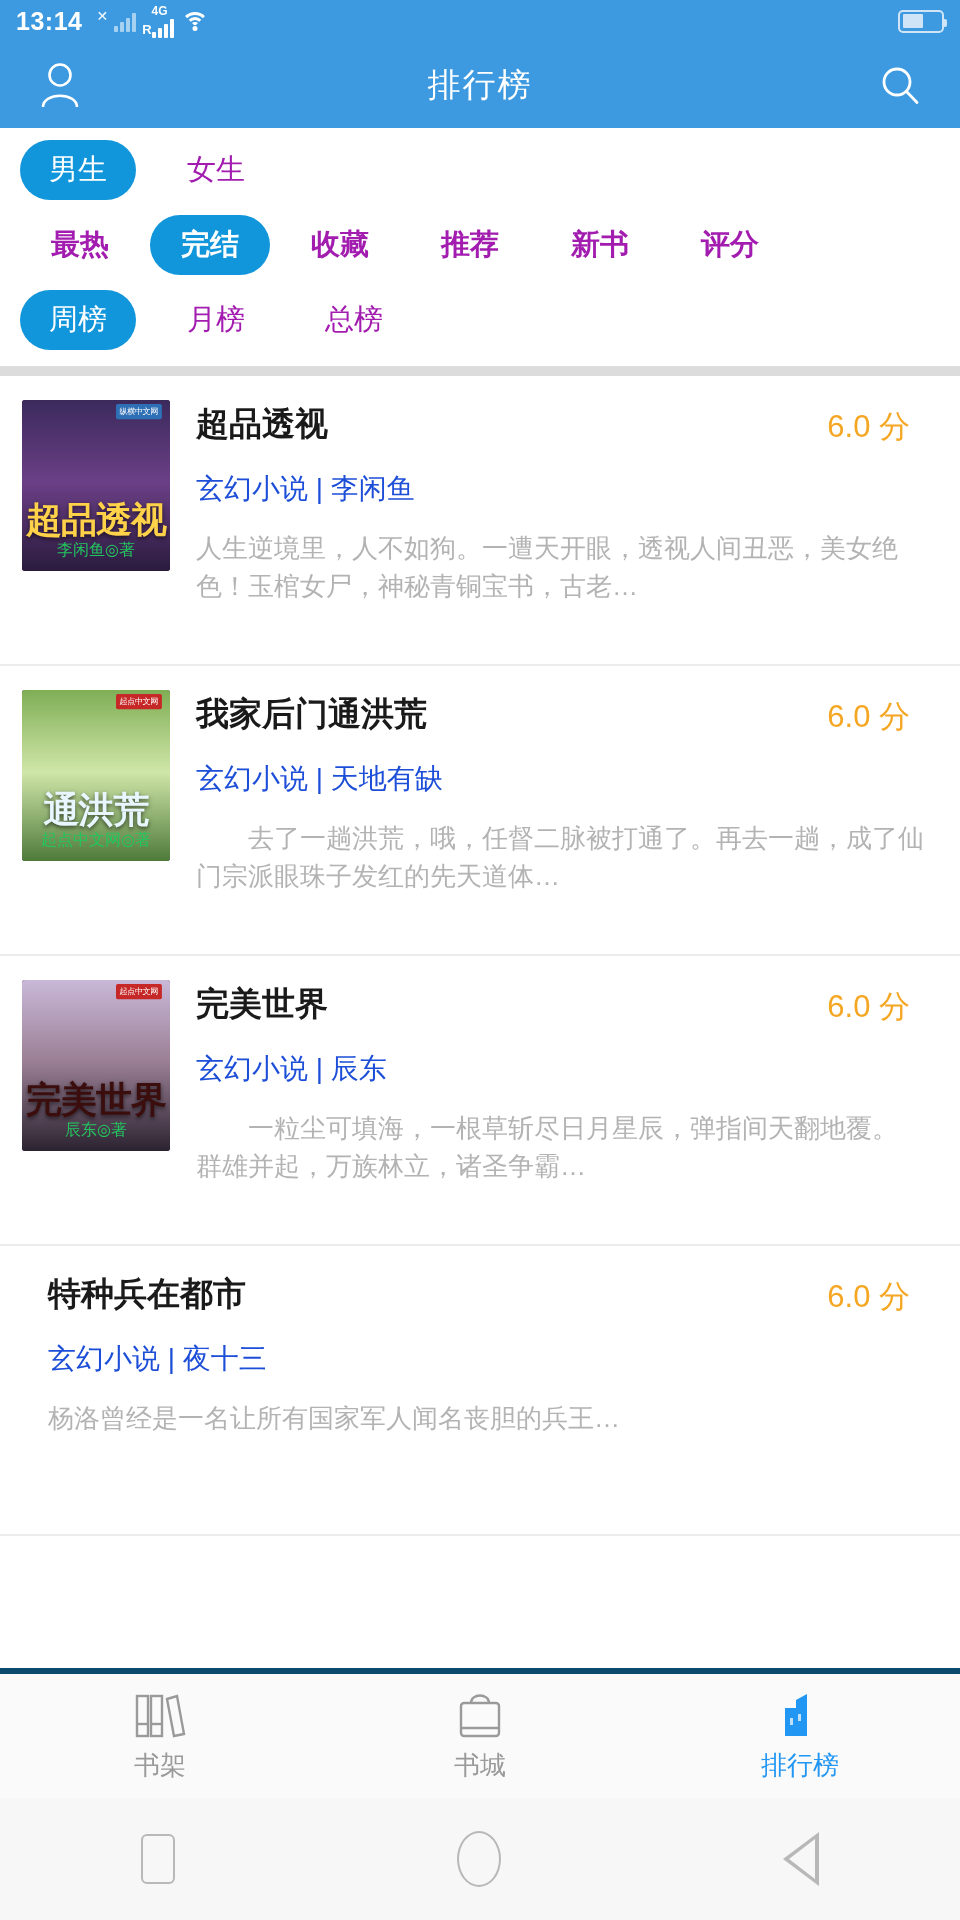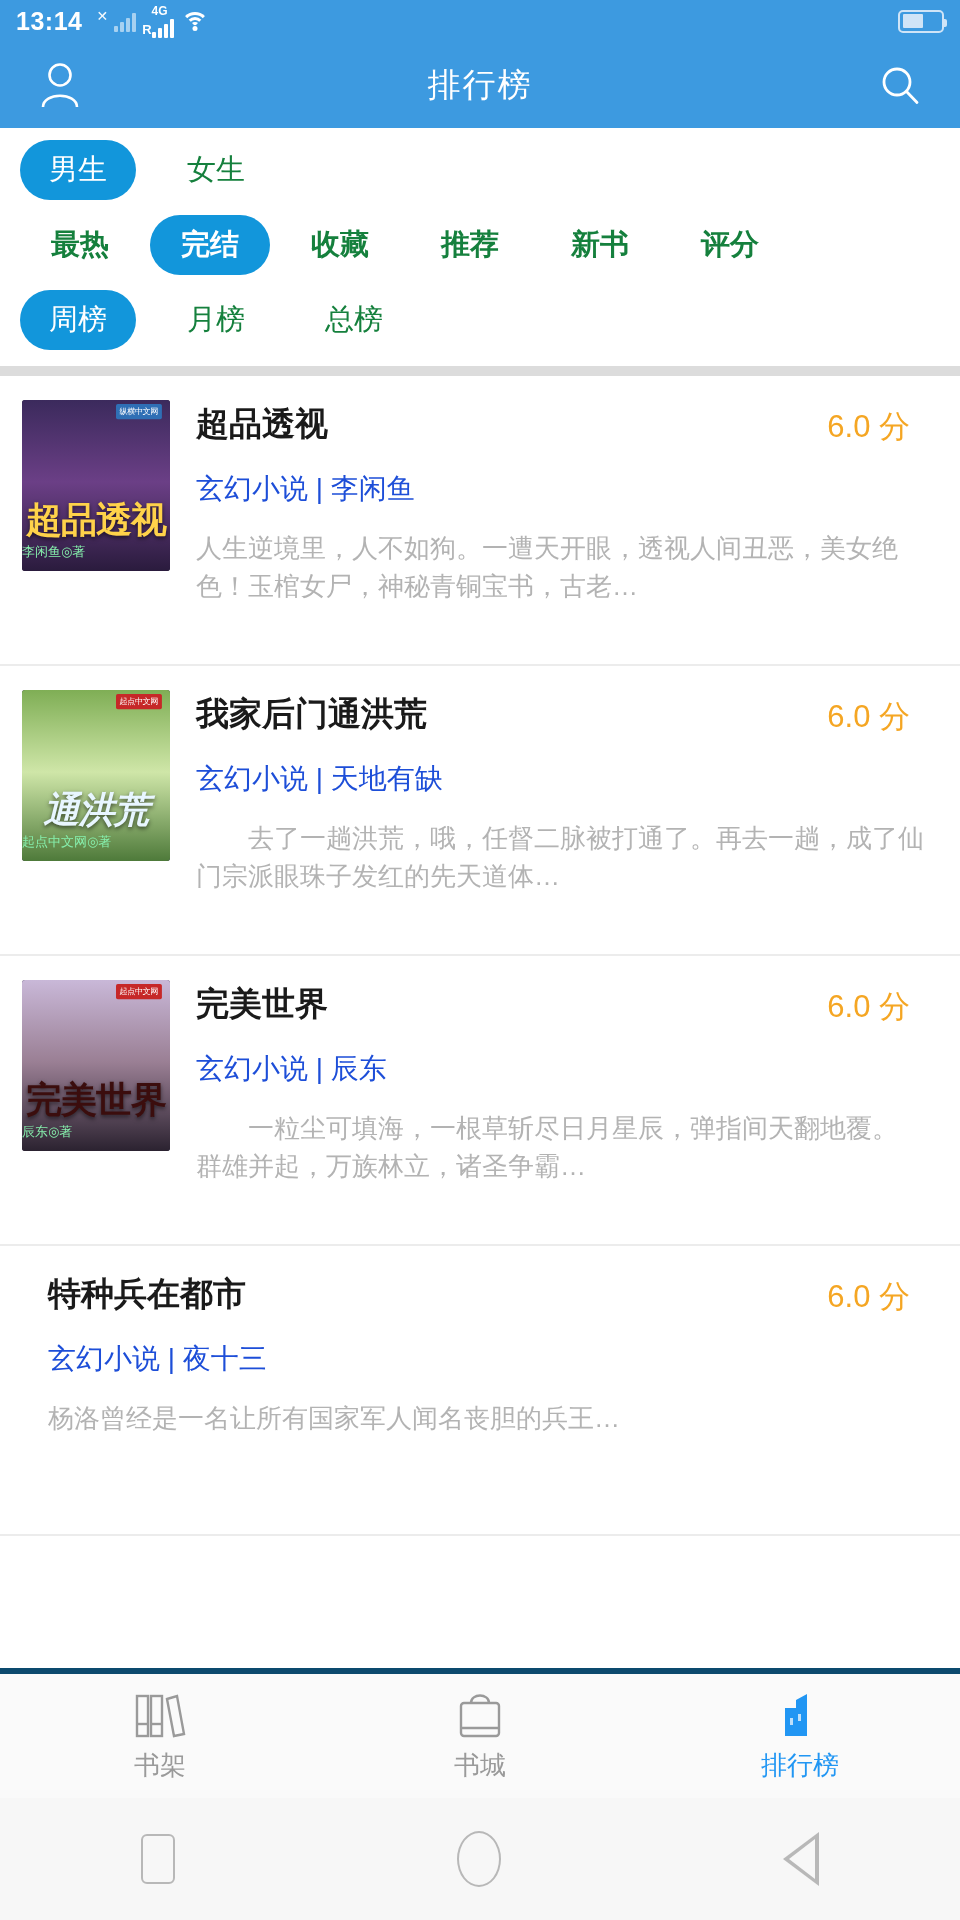--- a/index.html
+++ b/index.html
@@ -63,21 +63,21 @@
     font-size:33px; letter-spacing:2px; pointer-events:none;
   }
   .ico-btn { width:56px; height:56px; display:flex; align-items:center; justify-content:center; z-index:2; }
   .spacer { flex:1; }
 
   
   .filters { background:#fff; padding:6px 0 10px 0; flex:0 0 auto; }
   .frow { display:flex; align-items:center; height:72px; padding-left:20px; }
   .frow.r2 { height:78px;font-weight:bold; }
   .pill {
-    font-size:29px; color:#15803d; border-radius:36px;
+    font-size:29px; color:#a21caf; border-radius:36px;
     display:flex; align-items:center; justify-content:center;
     height:60px; padding:0 26px; white-space:nowrap;
   }
   .pill.active { background:#1296db; color:#fff; }
   .r1 .pill { min-width:116px; }
   .r1 .pill + .pill { margin-left:22px; }
   .r2 .pill { min-width:120px; }
   .r2 .pill + .pill { margin-left:10px; }
   .r3 .pill { min-width:116px; }
   .r3 .pill + .pill { margin-left:22px; }
@@ -100,22 +100,22 @@
     padding:2px 4px; border-radius:2px; letter-spacing:-.5px;
     transform:scale(.9); transform-origin:top left;
   }
   .cover .cv-title {
     position:absolute; left:0; right:0; bottom:34px; text-align:center;
     font-size:36px; font-weight:900; line-height:.95;
     font-family:"Liberation Serif","DejaVu Serif",serif;
     letter-spacing:-1px; text-shadow:0 2px 4px rgba(0,0,0,.6);
   }
   .cover .cv-author {
-    position:absolute; left:0; right:0; bottom:10px; 
-    font-size:13px; color:#86efac;
+    position:absolute; left:0; right:0; bottom:10px; text-align:center;
+    font-size:16px; color:#22c55e;
   }
 
   .binfo { flex:1; padding-left:26px; padding-top:4px; min-width:0; }
   .brow1 { display:flex; align-items:flex-start; }
   .btitle { font-size:33px; color:#1a1a1a; font-weight:600; line-height:1.2; flex:1; }
   .bscore { font-size:31px; color:#f5a623; white-space:nowrap; padding-top:2px; padding-right:28px; }
   .bmeta { font-size:28px; color:#1d4ed8; margin-top:22px; }
   .bdesc {
     font-size:26px; color:#b3b3b3; line-height:1.45; margin-top:22px;
     max-height:76px; overflow:hidden;
@@ -248,21 +248,21 @@
         </div>
         <div class="bmeta">玄幻小说 | 李闲鱼</div>
         <div class="bdesc">人生逆境里，人不如狗。一遭天开眼，透视人间丑恶，美女绝色！玉棺女尸，神秘青铜宝书，古老…</div>
       </div>
     </div>
 
     <div class="book">
       <div class="cover" id="cover1">
         <div class="cv-art" style="background: linear-gradient(rgb(127, 174, 85) 0%, rgb(207, 230, 168) 48%, rgb(78, 122, 58) 100%);"></div>
         <div class="cv-badge" style="background: rgb(198, 40, 40); right: 4px;">起点中文网</div>
-        <div class="cv-title" style="color: rgb(232, 246, 255); font-style: italic;">通洪荒</div>
+        <div class="cv-title" style="color: rgb(232, 246, 255);">通洪荒</div>
         <div class="cv-author">起点中文网◎著</div>
       </div>
       <div class="binfo">
         <div class="brow1">
           <div class="btitle">我家后门通洪荒</div>
           <div class="bscore">6.0 分</div>
         </div>
         <div class="bmeta">玄幻小说 | 天地有缺</div>
         <div class="bdesc">　　去了一趟洪荒，哦，任督二脉被打通了。再去一趟，成了仙门宗派眼珠子发红的先天道体…</div>
       </div>

